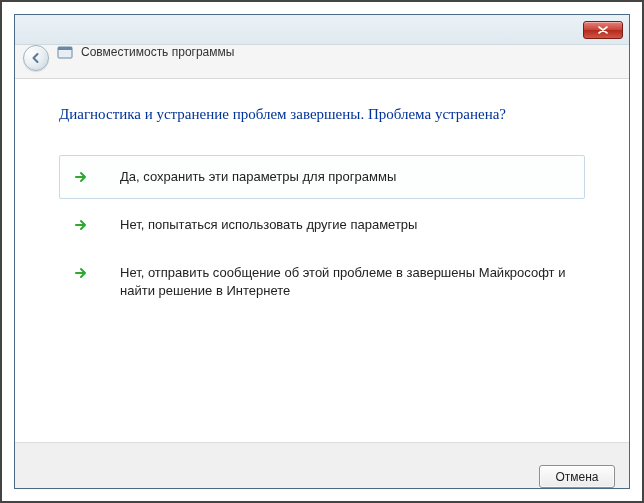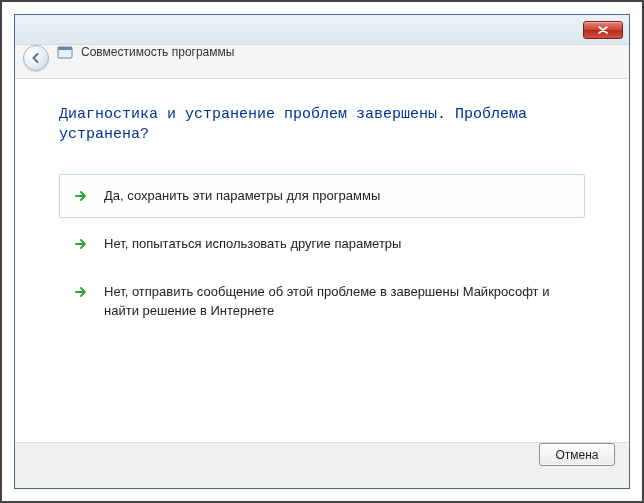--- a/index.html
+++ b/index.html
@@ -82,26 +82,26 @@
     padding: 26px 44px 10px 44px;
     background: #fff;
     overflow: hidden;
   }
   .heading {
     color: #003399;
     font-size: 15px;
     font-weight: 400;
     margin-bottom: 30px;
     line-height: 1.3;
-    font-family: Liberation Mono, monospace;
+    font-family: Liberation Serif, serif;
   }
   .option {
     display: flex;
     align-items: flex-start;
-    gap: 16px;
+    gap: 32px;
     padding: 12px 14px;
     cursor: pointer;
     border: 1px solid transparent;
     margin-bottom: 4px;
   }
   .option.highlighted {
     border: 1px solid #c7d8e6;
     background: #fdfefe;
     border-radius: 2px;
   }
@@ -117,21 +117,21 @@
   .option-text {
     color: #222;
     font-size: 13px;
     line-height: 1.4;
   }
   .footer {
     height: 46px;
     background: #f0f0f0;
     border-top: 1px solid #dcdcdc;
     display: flex;
-    align-items: flex-start;
+    align-items: flex-end;
     justify-content: flex-end;
     padding: 0 14px;
   }
   .btn {
     min-width: 76px;
     height: 23px;
     padding: 0 12px;
     background: linear-gradient(to bottom, #fdfdfd 0%, #ebebeb 100%);
     border: 1px solid #8e8f8f;
     border-radius: 3px;

